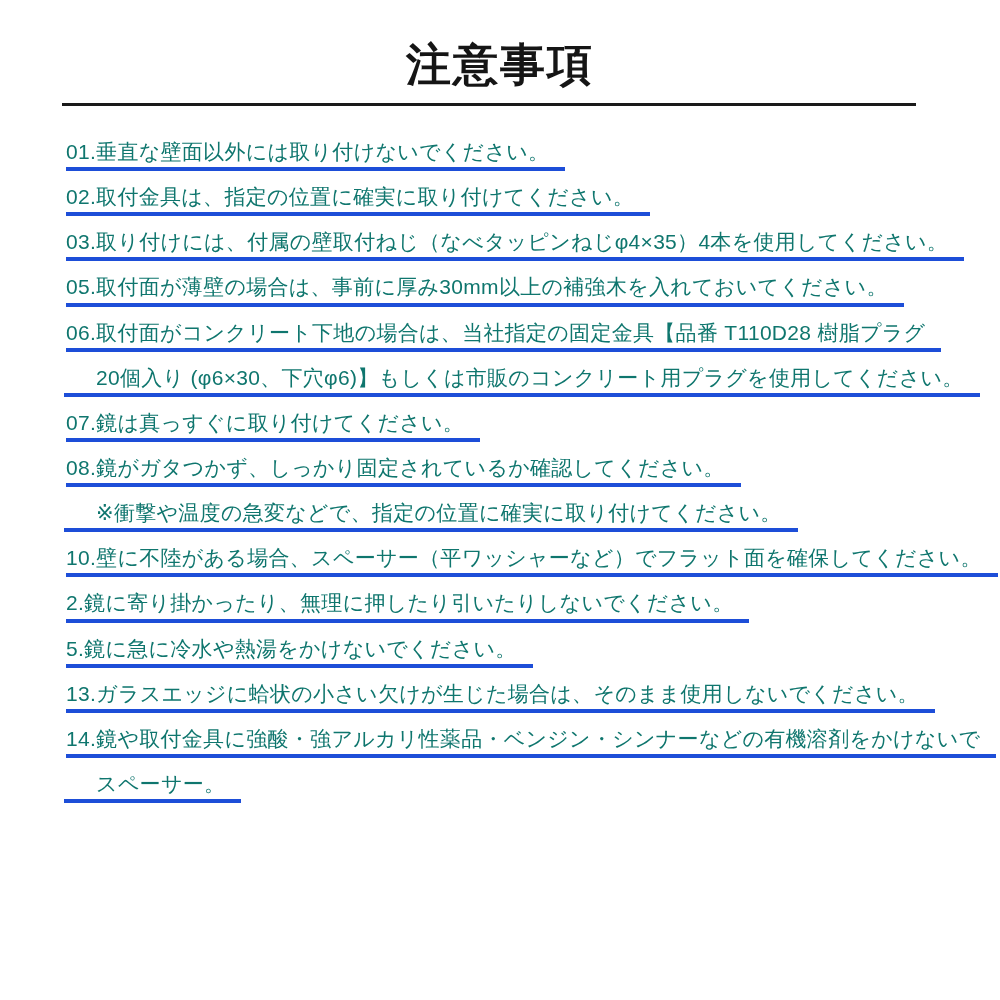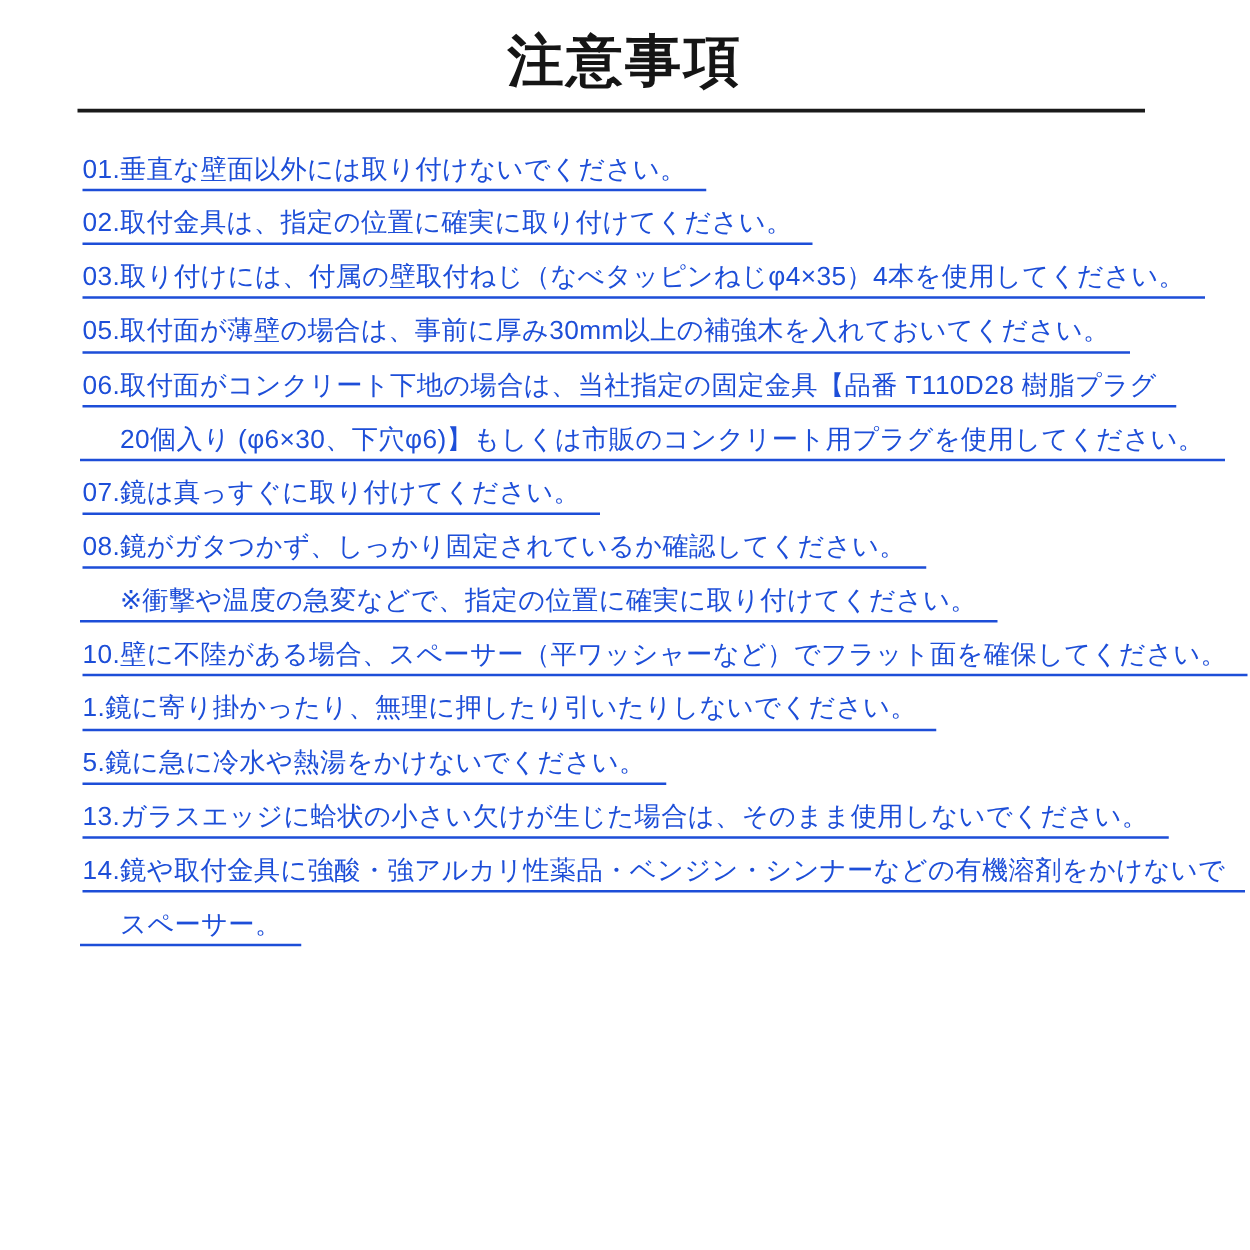--- a/index.html
+++ b/index.html
@@ -11,21 +11,21 @@
     overflow: hidden;
     font-family: "Liberation Sans", "DejaVu Sans", sans-serif;
   }
   .page {
     position: relative;
     width: 1000px;
     height: 1000px;
     background: #ffffff;
   }
   .title {
-    margin: 0;
+    margin: 16px;
     padding-top: 26px;
     text-align: center;
     font-size: 45px;
     line-height: 1.0;
     font-weight: 900;
     color: #151515;
     letter-spacing: 2px;
   }
   .rule {
     position: absolute;
@@ -44,24 +44,24 @@
   .row {
     margin: 0 0 14px 66px;
   }
   .row.indent {
     margin-left: 64px;
   }
   .line-text {
     display: inline-block;
     font-size: 21px;
     line-height: 1.15;
-    color: #1d4ed8;
+    color: #0f766e;
     letter-spacing: 0.3px;
     padding: 0 16px 3px 0;
-    border-bottom: 2px solid #1d4ed8;
+    border-bottom: 4px solid #1d4ed8;
     white-space: nowrap;
   }
   .row.indent .line-text {
     padding-left: 32px;
   }
 </style>
 </head>
 <body>
 
 <div class="page">
@@ -71,19 +71,19 @@
       <div class="row"><span class="line-text">01.垂直な壁面以外には取り付けないでください。</span></div>
       <div class="row"><span class="line-text">02.取付金具は、指定の位置に確実に取り付けてください。</span></div>
       <div class="row"><span class="line-text">03.取り付けには、付属の壁取付ねじ（なべタッピンねじφ4×35）4本を使用してください。</span></div>
       <div class="row"><span class="line-text">05.取付面が薄壁の場合は、事前に厚み30mm以上の補強木を入れておいてください。</span></div>
       <div class="row"><span class="line-text">06.取付面がコンクリート下地の場合は、当社指定の固定金具【品番 T110D28 樹脂プラグ</span></div>
       <div class="row indent"><span class="line-text">20個入り (φ6×30、下穴φ6)】もしくは市販のコンクリート用プラグを使用してください。</span></div>
       <div class="row"><span class="line-text">07.鏡は真っすぐに取り付けてください。</span></div>
       <div class="row"><span class="line-text">08.鏡がガタつかず、しっかり固定されているか確認してください。</span></div>
       <div class="row indent"><span class="line-text">※衝撃や温度の急変などで、指定の位置に確実に取り付けてください。</span></div>
       <div class="row"><span class="line-text">10.壁に不陸がある場合、スペーサー（平ワッシャーなど）でフラット面を確保してください。</span></div>
-      <div class="row"><span class="line-text">1.鏡に寄り掛かったり、無理に押したり引いたりしないでください。</span></div>
+      <div class="row"><span class="line-text">2.鏡に寄り掛かったり、無理に押したり引いたりしないでください。</span></div>
       <div class="row"><span class="line-text">5.鏡に急に冷水や熱湯をかけないでください。</span></div>
       <div class="row"><span class="line-text">13.ガラスエッジに蛤状の小さい欠けが生じた場合は、そのまま使用しないでください。</span></div>
       <div class="row"><span class="line-text">14.鏡や取付金具に強酸・強アルカリ性薬品・ベンジン・シンナーなどの有機溶剤をかけないで</span></div>
       <div class="row indent"><span class="line-text">スペーサー。</span></div>
     </div>
 </div>
 
 </body></html>

